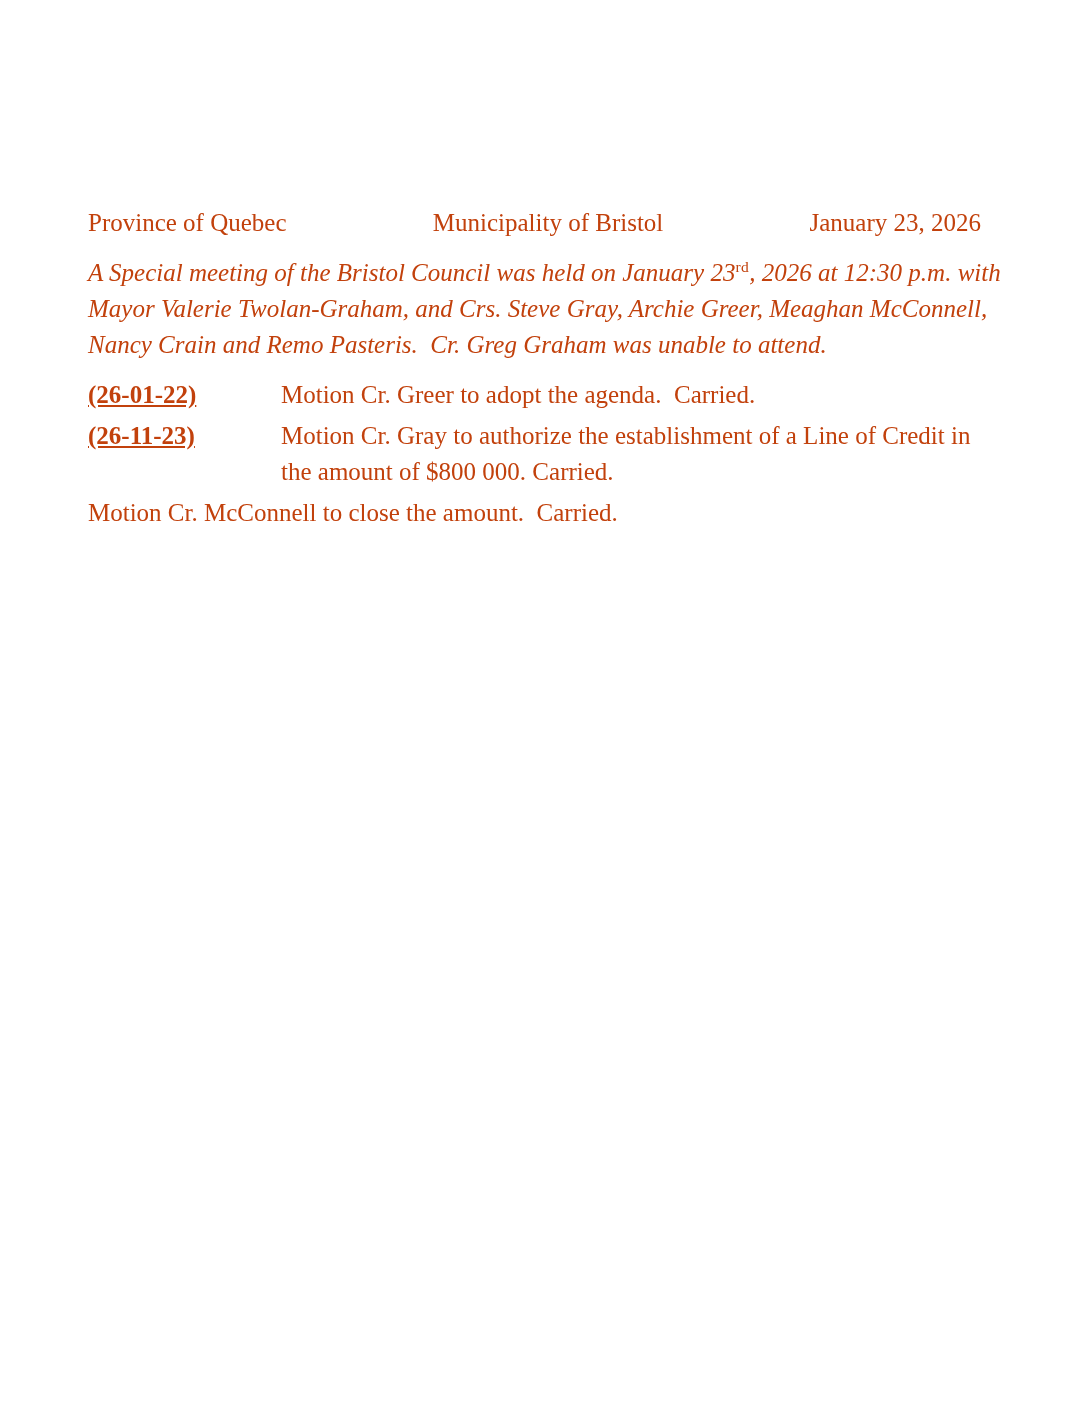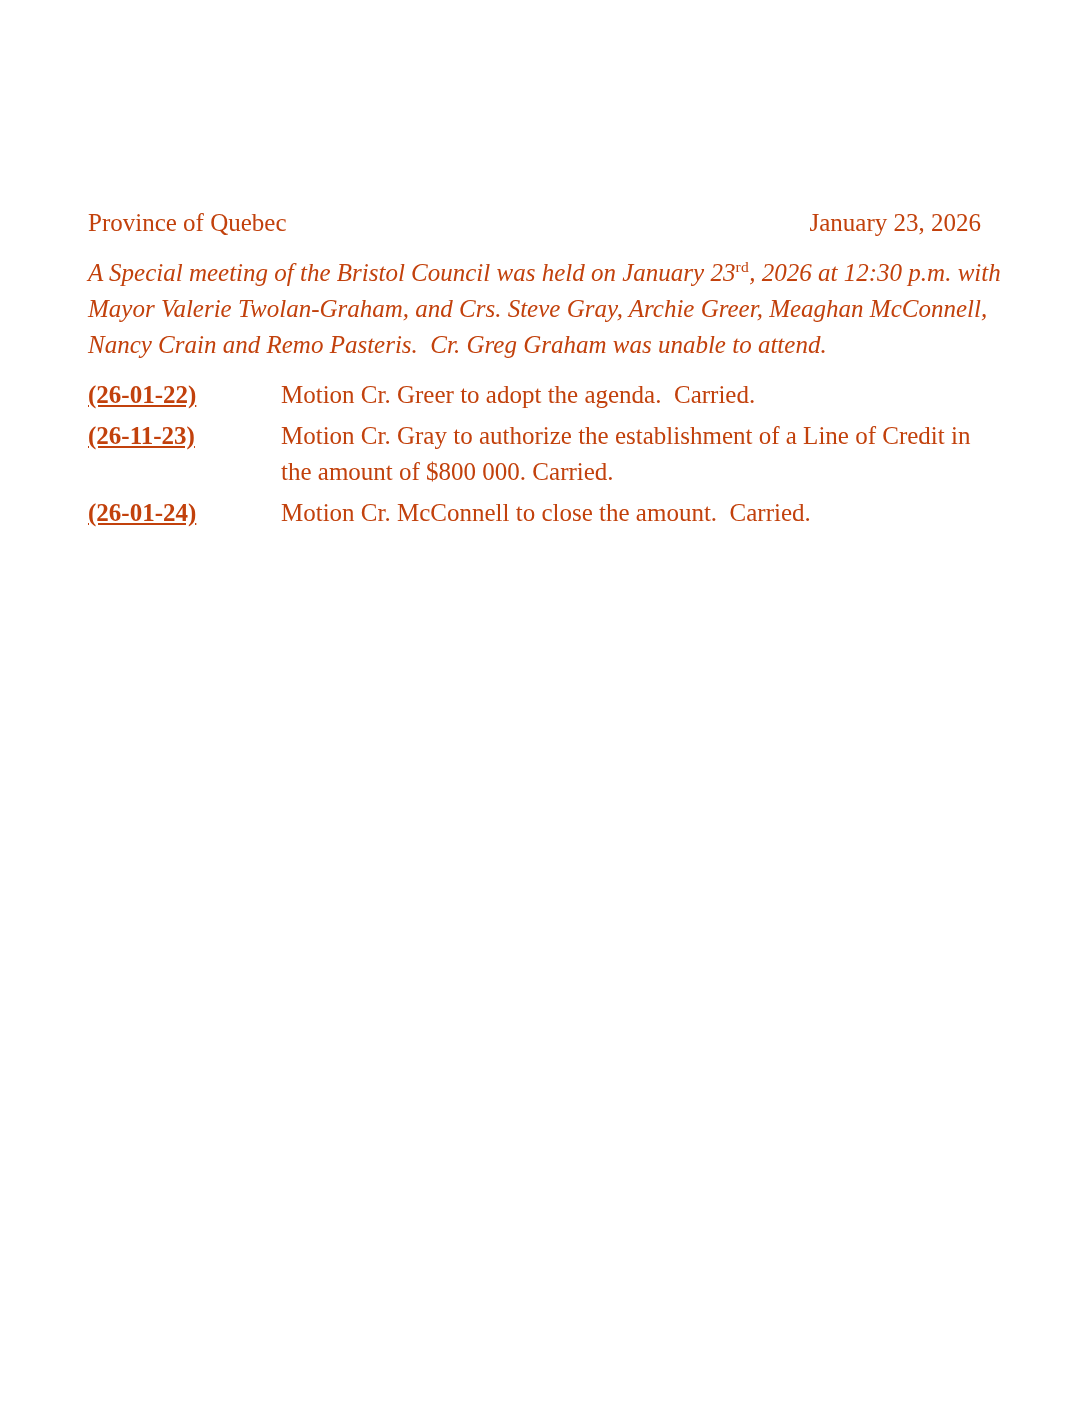--- a/index.html
+++ b/index.html
@@ -63,37 +63,37 @@
     white-space: pre-wrap;
   }
 </style>
 </head>
 <body>
 
 <div class="page">
 
   <div class="header-row">
     <span>Province of Quebec</span>
+    <span>Municipality of Bristol</span>
     <span>January 23, 2026</span>
   </div>
 
   <p class="intro"><span>A Special meeting of the Bristol Council was held on January 23</span><sup class="ordinal">rd</sup><span>, 2026 at 12:30 p.m. with Mayor Valerie Twolan-Graham, and Crs. Steve Gray, Archie Greer, Meaghan McConnell, Nancy Crain and Remo Pasteris.  Cr. Greg Graham was unable to attend.</span></p>
 
   <div class="motions">
 
     <div class="motion-row">
       <span class="motion-number">(26-01-22)</span>
       <span class="motion-text">Motion Cr. Greer to adopt the agenda.  Carried.</span>
     </div>
 
     <div class="motion-row">
       <span class="motion-number">(26-11-23)</span>
       <span class="motion-text">Motion Cr. Gray to authorize the establishment of a Line of Credit in the amount of $800 000. Carried.</span>
     </div>
 
     <div class="motion-row">
-      <span class="motion-number">(26-01-24)</span>
       <span class="motion-text">Motion Cr. McConnell to close the amount.  Carried.</span>
     </div>
 
   </div>
 
 </div>
 
 </body></html>

